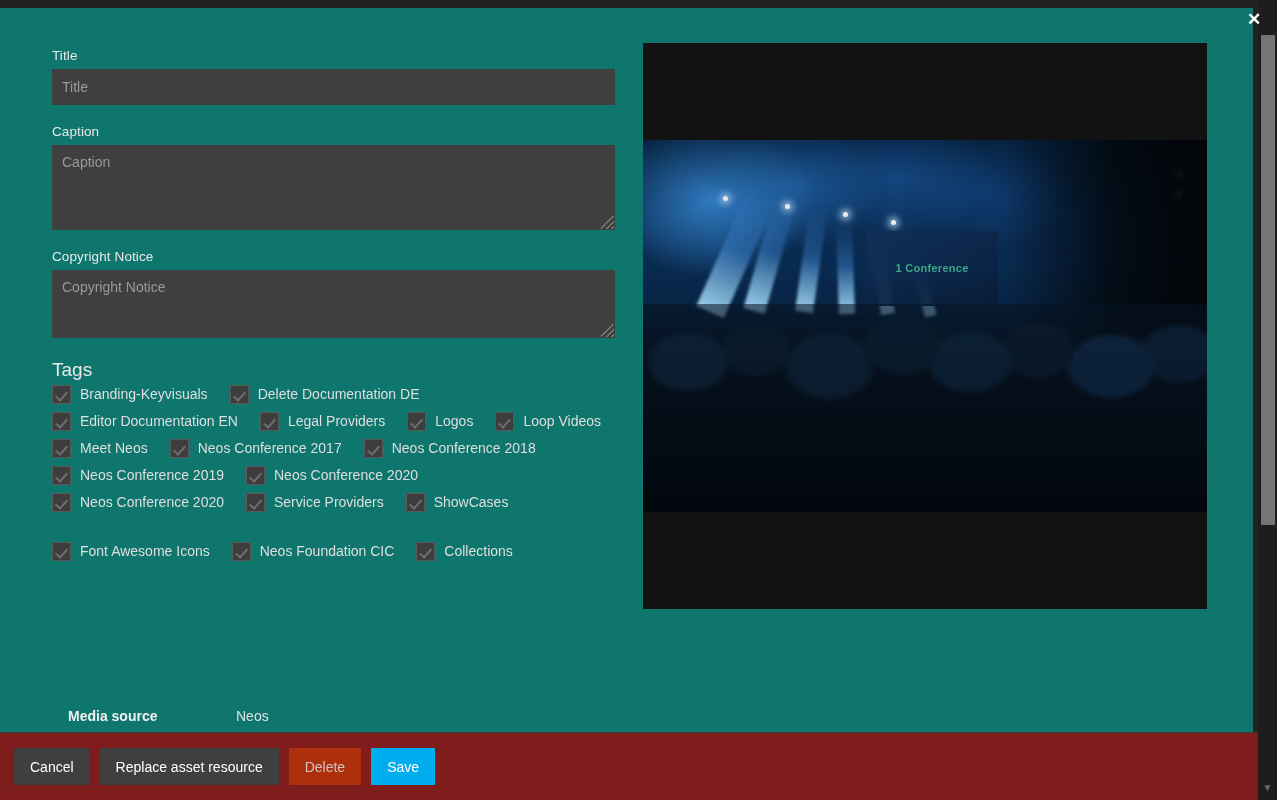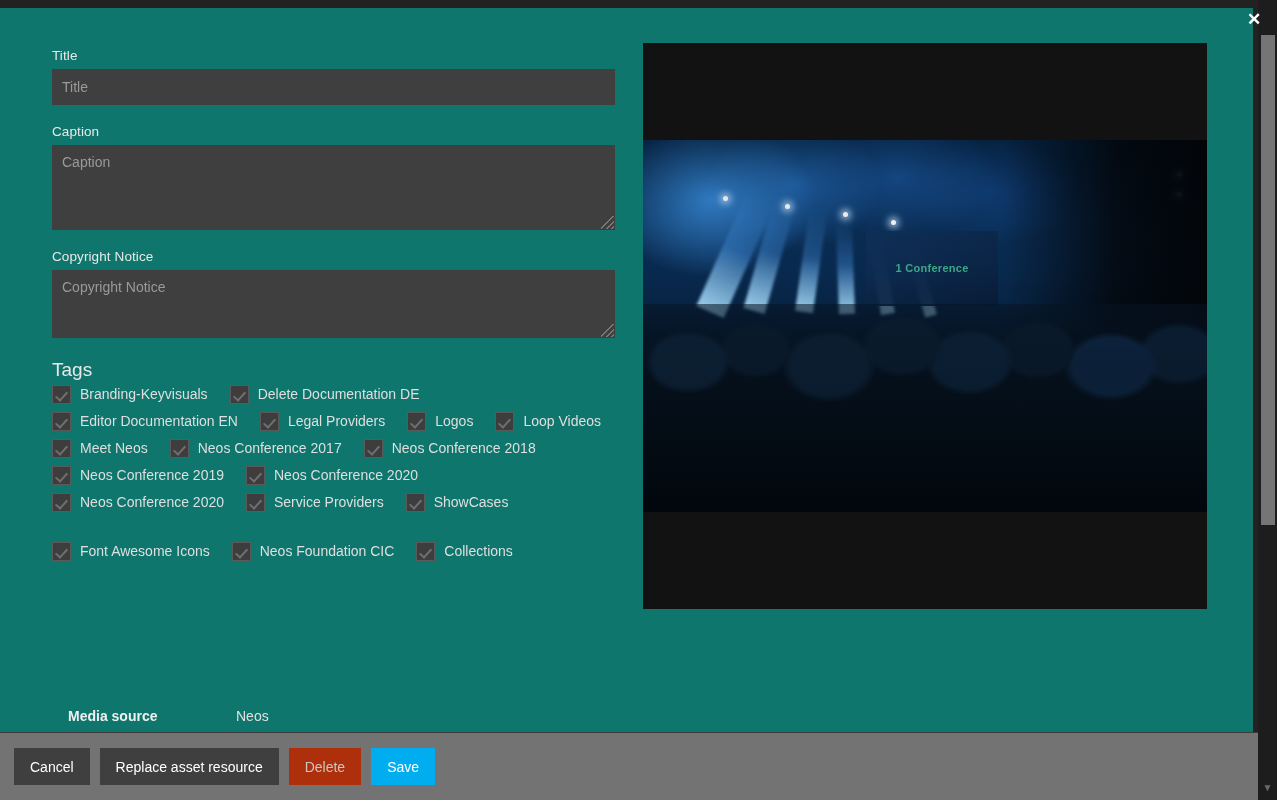--- a/index.html
+++ b/index.html
@@ -185,21 +185,21 @@
   }
   .ph-grain {
     position: absolute; inset: 0;
     background: linear-gradient(180deg, rgba(0,0,0,.18), rgba(0,0,0,0) 35%, rgba(0,0,0,.32));
   }
 
   
   .footer {
     position: absolute; left: 0; bottom: 0;
     width: 1277px; height: 68px;
-    background: #737373;
+    background: #7f1d1d;
     border-top: 1px solid #3a3a3a;
     display: flex; align-items: center;
     padding-left: 14px; gap: 10px;
   }
   .btn {
     height: 37px; border: none; outline: none;
     font-family: "Liberation Sans", sans-serif;
     font-size: 14px; cursor: pointer; padding: 0 16px;
     color: #ffffff;
   }

